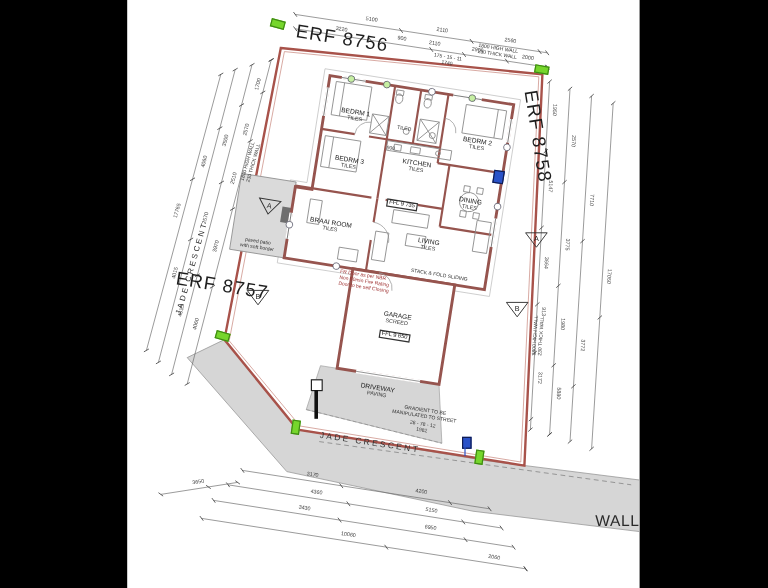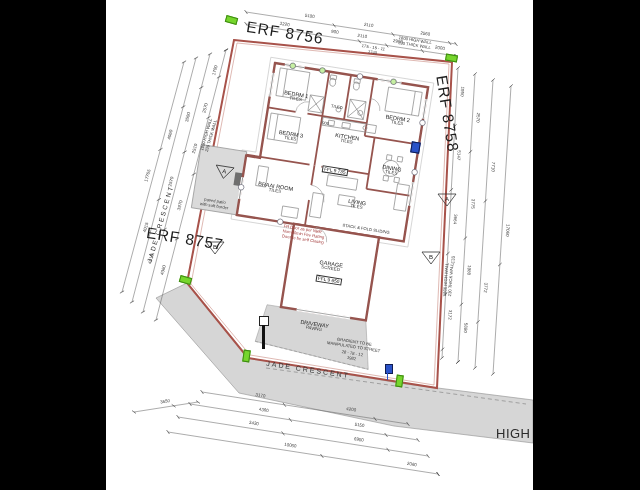--- a/index.html
+++ b/index.html
@@ -389,15 +389,15 @@
         <text class="tri-t" x="11" y="9">B</text>
       </svg>
 
     <div class="bluebox" style="left:279px;top:364px;width:6px;height:8px"></div>
     <div class="abs" style="left:281px;top:372px;width:1px;height:8px;background:#2a52c8"></div>
     <div id="pole-sq"></div>
     <div id="pole-bar"></div>
 
     <div class="bluebox" style="left:305px;top:142px;width:7px;height:9px;transform:rotate(9deg)"></div>
 
-    <div class="title" style="left:390px;top:426px;font-size:13px">HIGH</div>
+    <div class="title" style="left:390px;top:426px;font-size:13px">WALL</div>
   </div>
 </div>
 
 </body></html>

